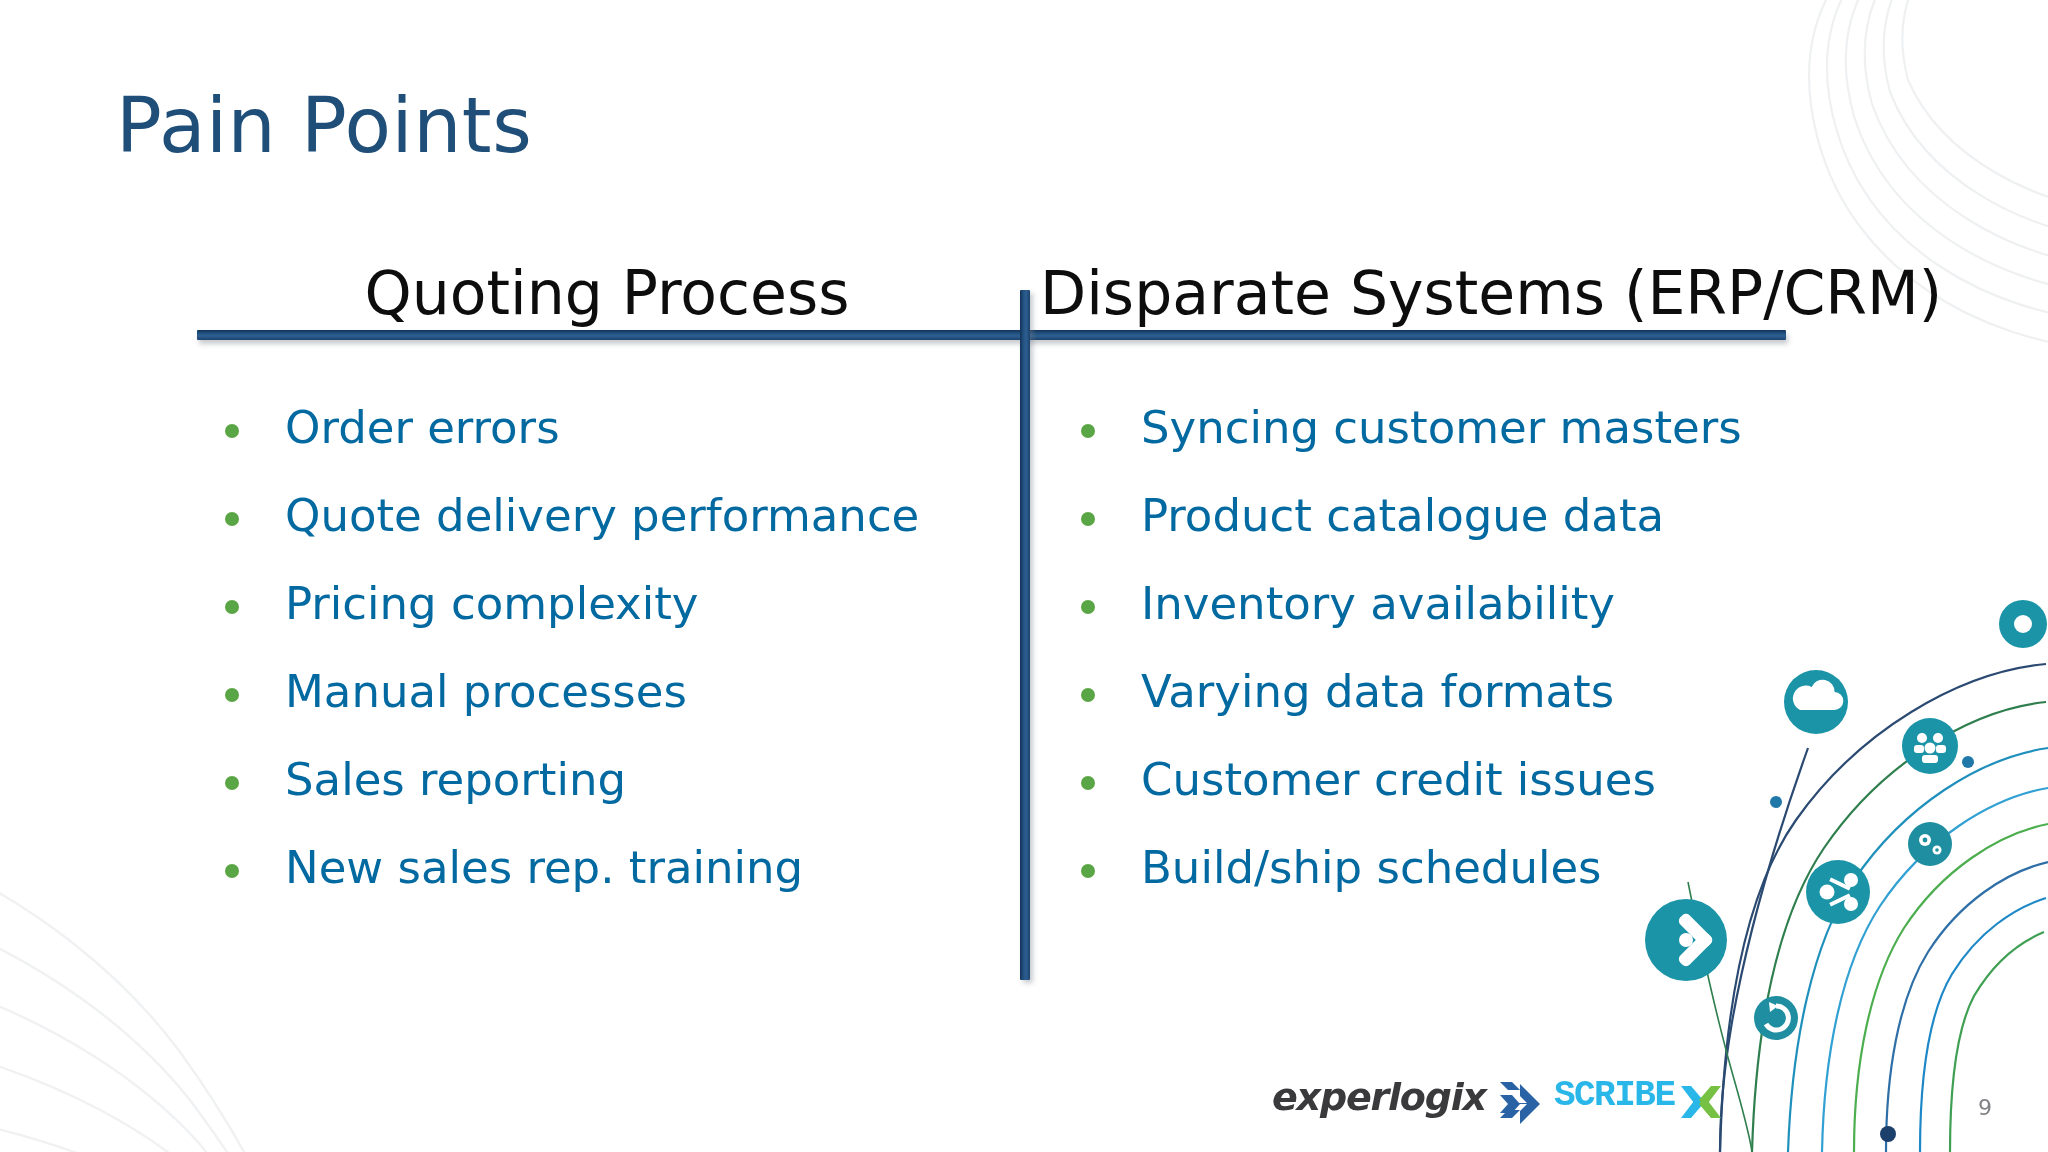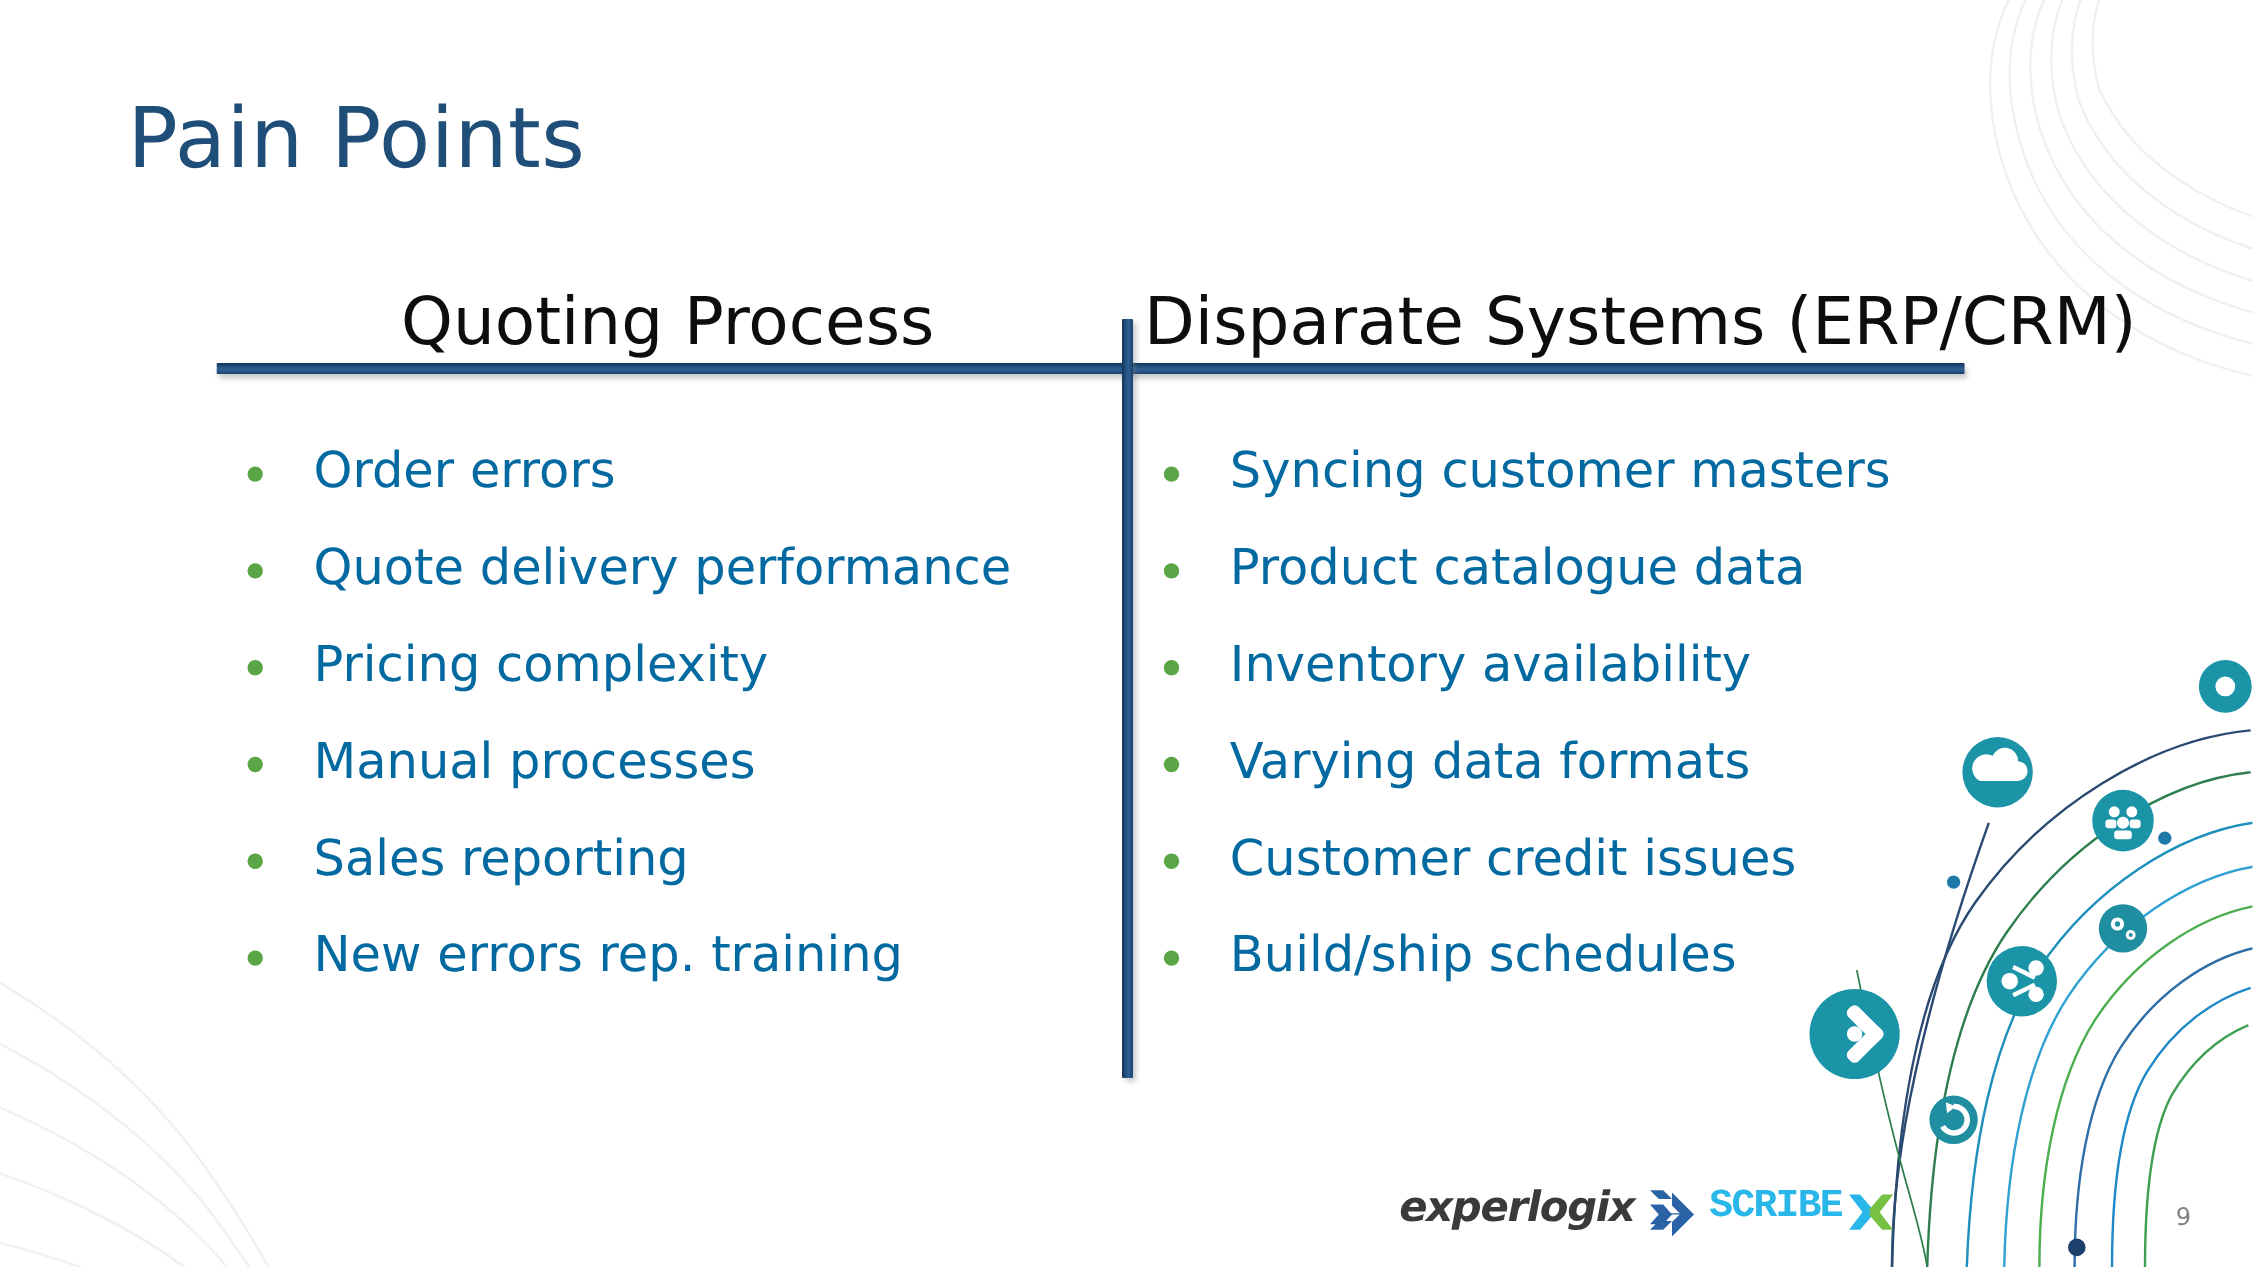--- a/index.html
+++ b/index.html
@@ -100,21 +100,21 @@
     box-shadow: 3px 3px 5px rgba(120,125,135,0.40);
     border-radius: 1px;
   }
 
   
   .bullet-col {
     position: absolute;
     top: 400px;
   }
   #col-left-list  { left: 225px; width: 760px; }
-  #col-right-list { left: 1058px; width: 790px; }
+  #col-right-list { left: 1081px; width: 790px; }
 
   .bullet-item {
     display: flex;
     align-items: flex-start;
     height: 88px;
   }
   .bullet-dot {
     flex: 0 0 auto;
     width: 14px;
     height: 14px;
@@ -311,21 +311,21 @@
     <div class="bullet-item">
       <span class="bullet-dot"></span>
       <span class="bullet-text">Manual processes</span>
     </div>
     <div class="bullet-item">
       <span class="bullet-dot"></span>
       <span class="bullet-text">Sales reporting</span>
     </div>
     <div class="bullet-item">
       <span class="bullet-dot"></span>
-      <span class="bullet-text">New errors rep. training</span>
+      <span class="bullet-text">New sales rep. training</span>
     </div>
   </div>
 
   <div class="bullet-col" id="col-right-list">
     <div class="bullet-item">
       <span class="bullet-dot"></span>
       <span class="bullet-text">Syncing customer masters</span>
     </div>
     <div class="bullet-item">
       <span class="bullet-dot"></span>

